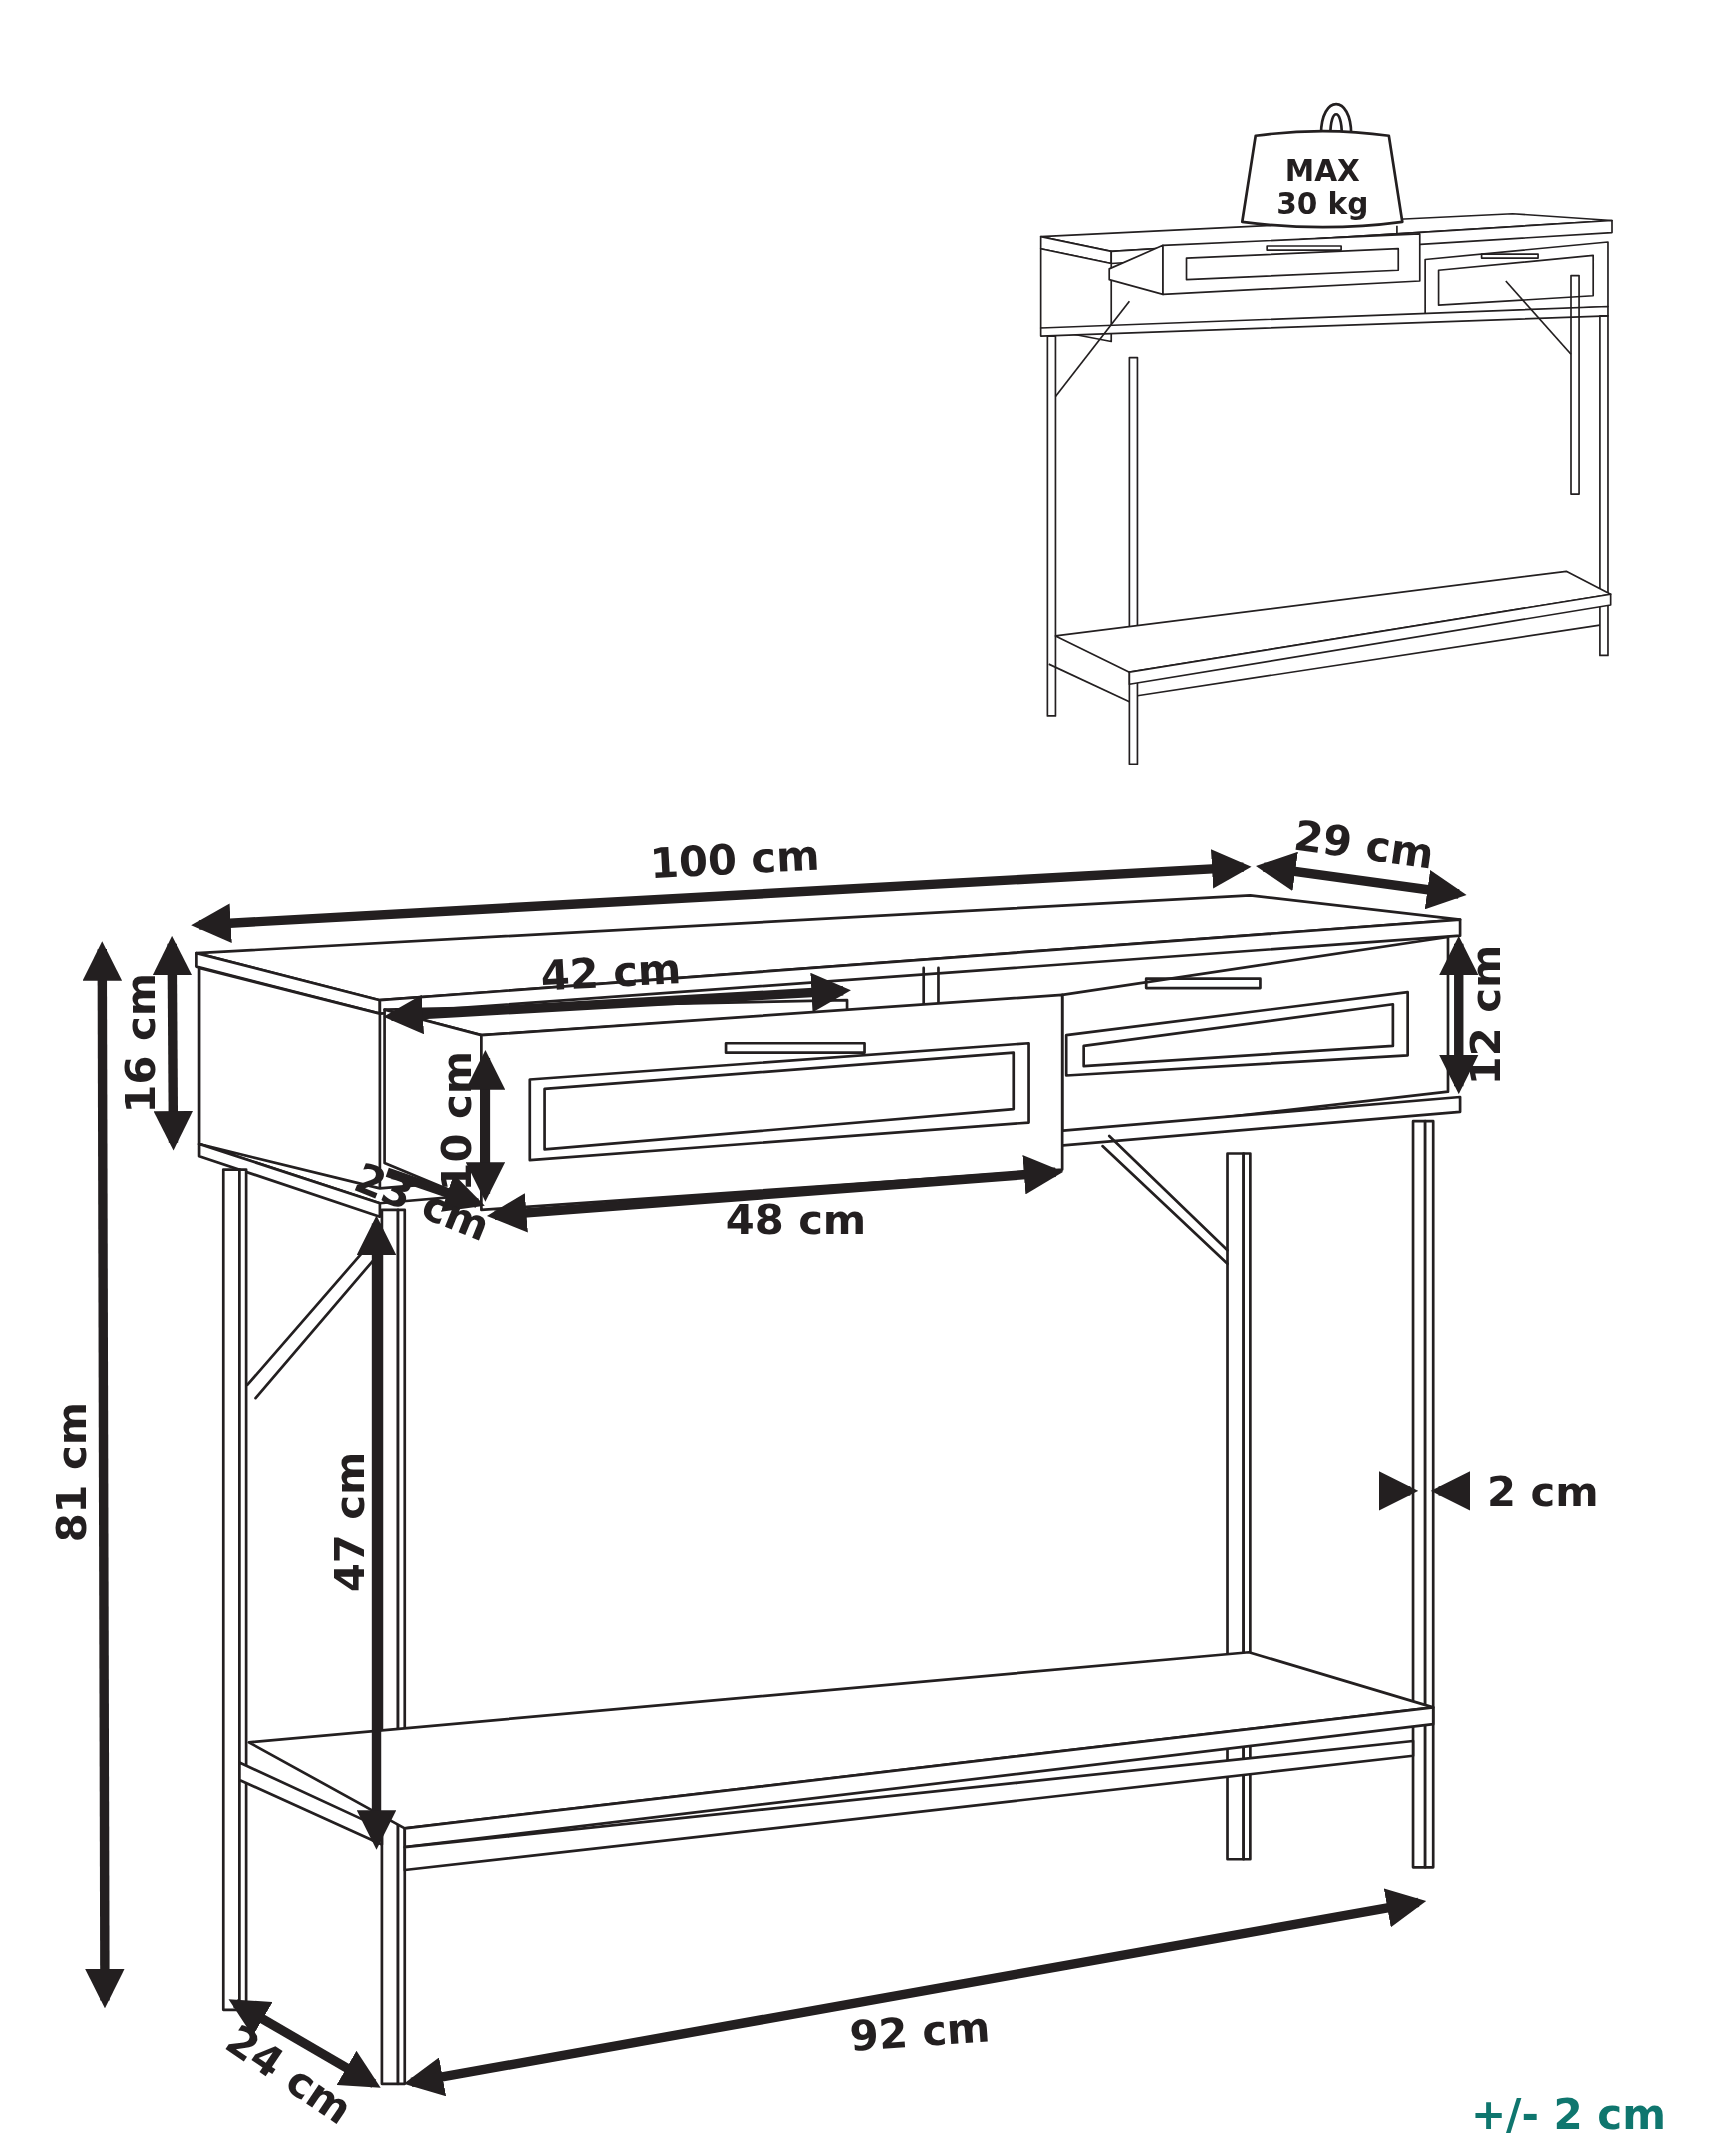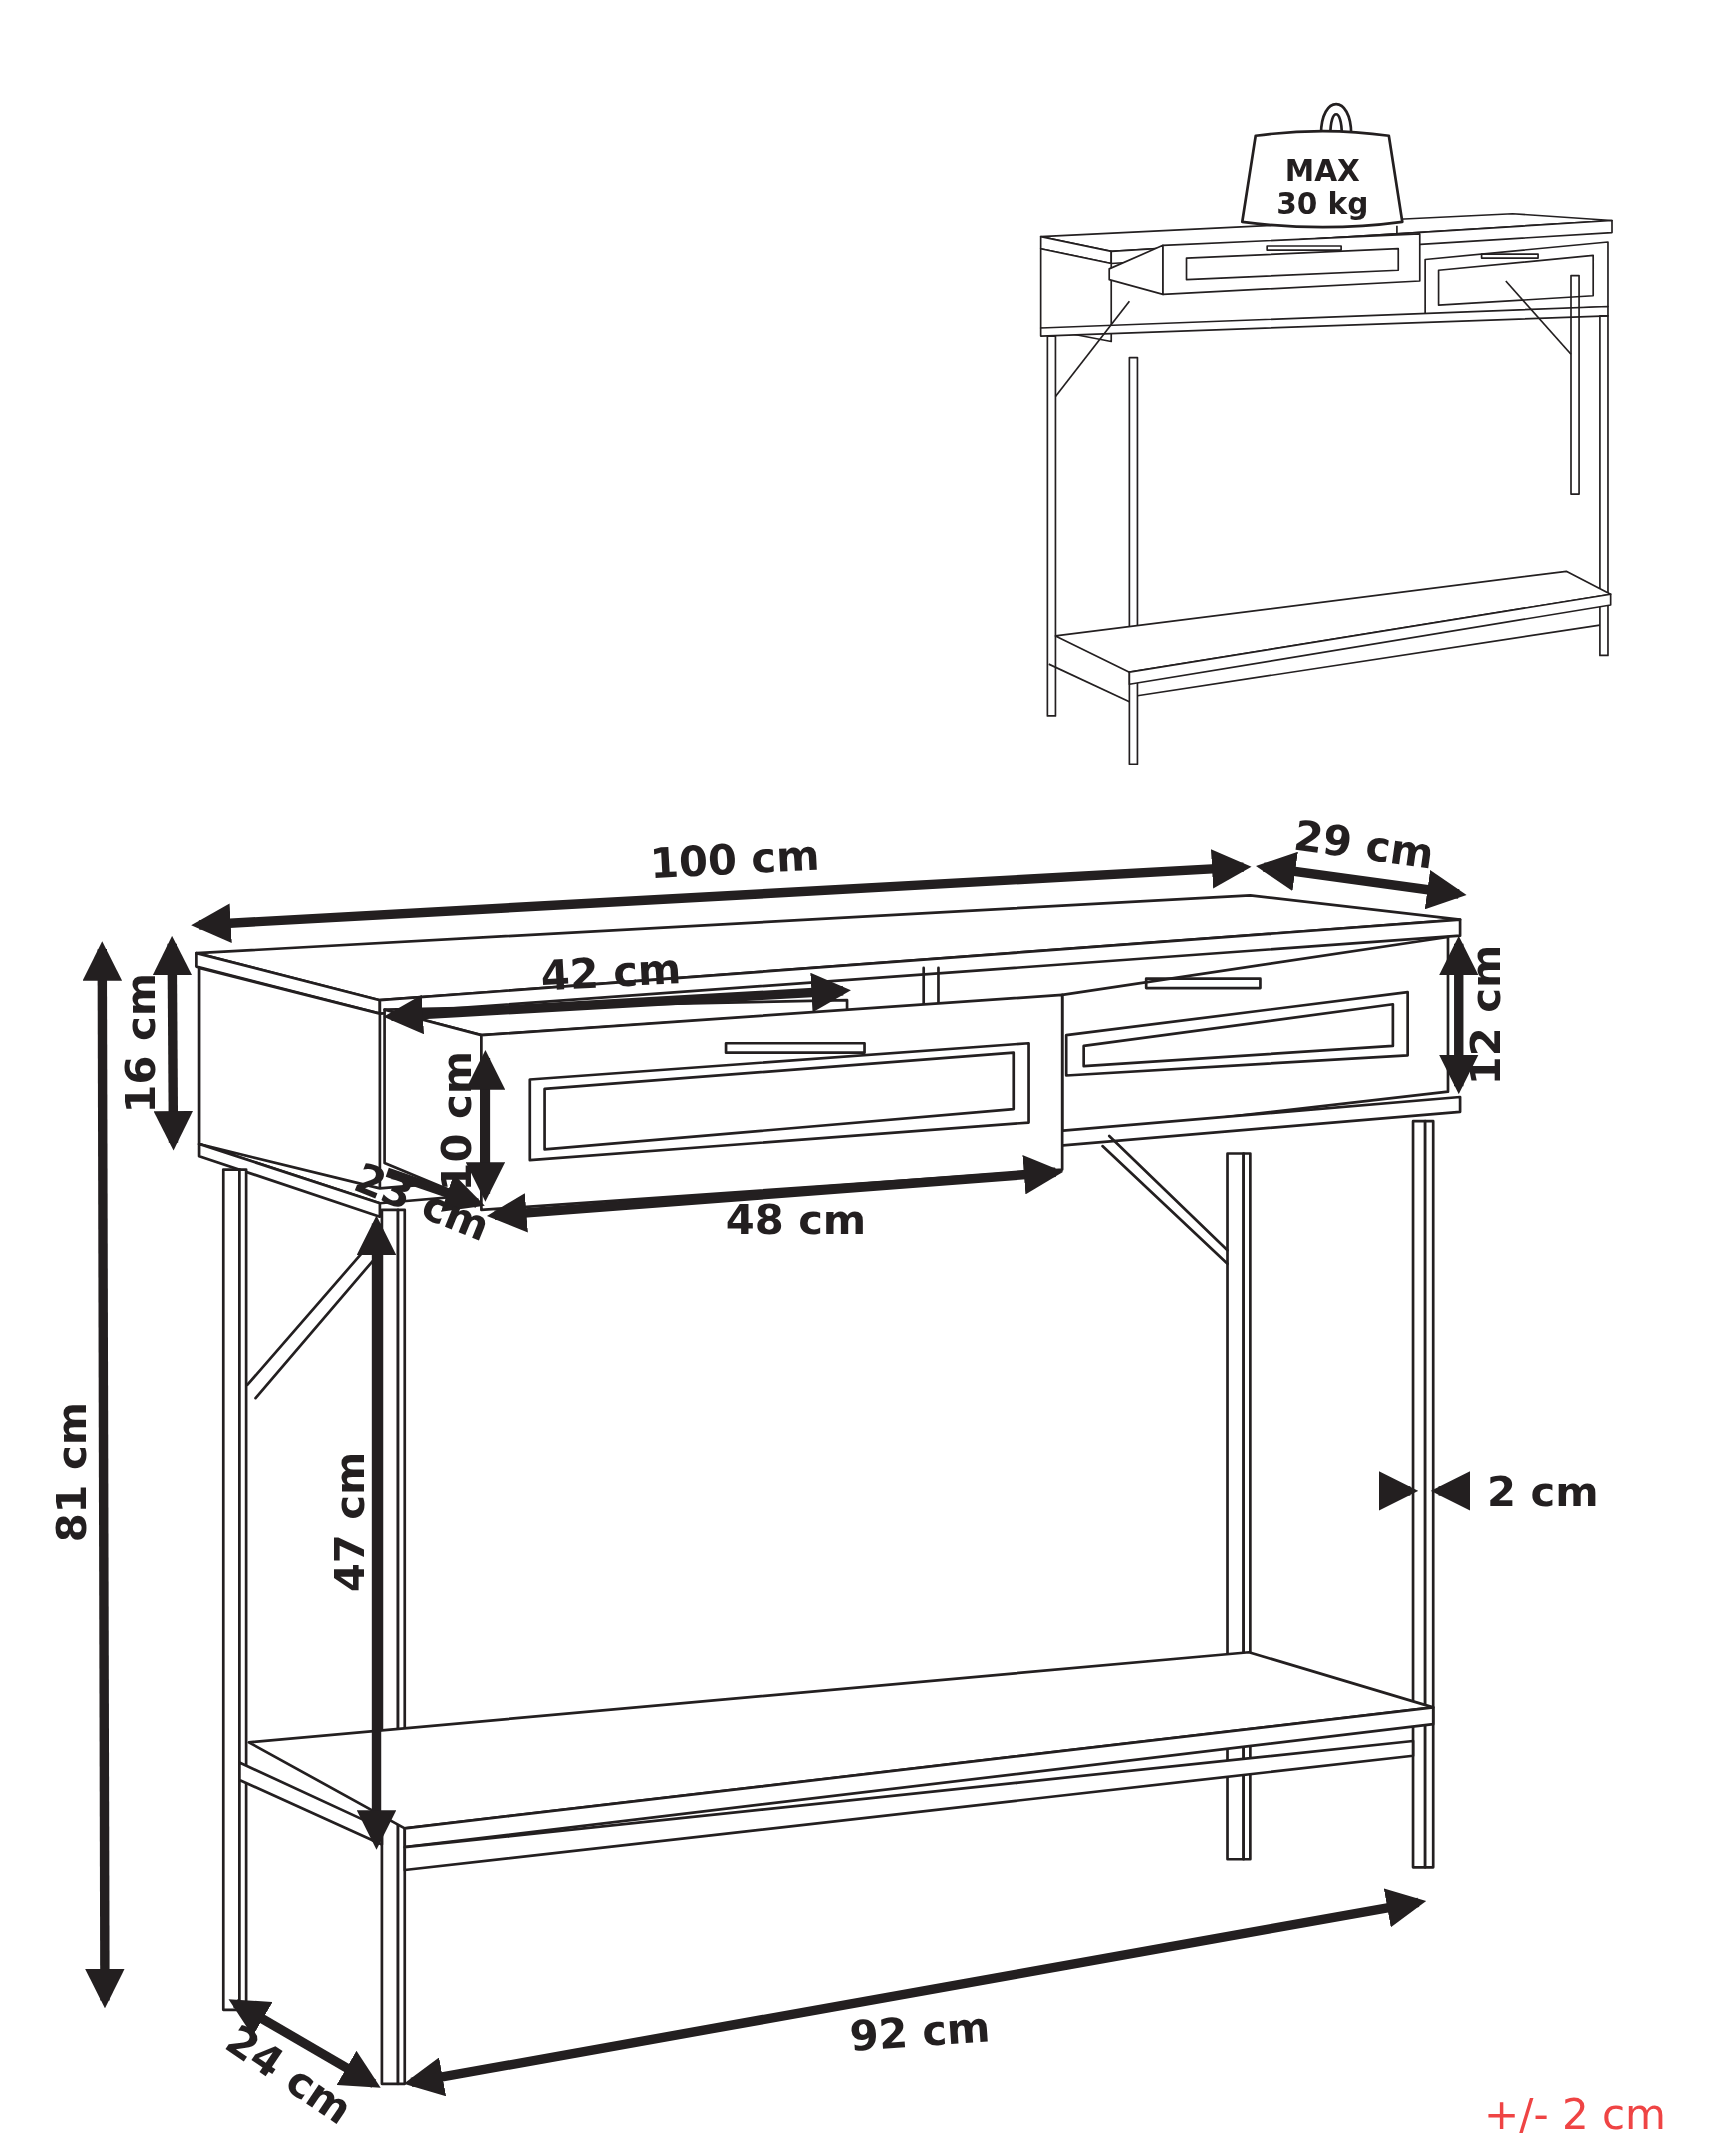--- a/index.html
+++ b/index.html
@@ -6,21 +6,21 @@
   body { width:1721px; height:2151px; position:relative; overflow:hidden; }
   svg { position:absolute; left:0; top:0; }
   .ln { fill:none; stroke:#231f20; stroke-width:4; stroke-linejoin:round; stroke-linecap:round; }
   .ln-thin { fill:none; stroke:#231f20; stroke-width:2.5; stroke-linejoin:round; }
   .pn { fill:#ffffff; stroke:#231f20; stroke-width:4; stroke-linejoin:round; }
   .dim { stroke:#231f20; stroke-width:14; fill:none; }
   .ah { fill:#231f20; }
   .lbl { font-family:"DejaVu Sans", sans-serif; font-weight:bold; fill:#231f20; font-size:62px; }
   .lbl-sm { font-family:"DejaVu Sans", sans-serif; font-weight:bold; fill:#231f20; font-size:44px; }
   .tol { position:absolute; right:55px; top:2090px; font-family:"DejaVu Sans", sans-serif;
-         font-weight:normal; font-size:42px; color:#ef4444; }
+         font-weight:bold; font-size:42px; color:#0f766e; }
 </style>
 </head>
 <body>
 
 <svg width="1721" height="2151" viewBox="0 0 2560 3200" xmlns="http://www.w3.org/2000/svg">
   <defs>
     <marker id="arr" viewBox="0 0 10 10" refX="8" refY="5" markerWidth="4.2" markerHeight="4.2" orient="auto-start-reverse">
       <path d="M0,0 L10,5 L0,10 z" class="ah"></path>
     </marker>
   </defs>

